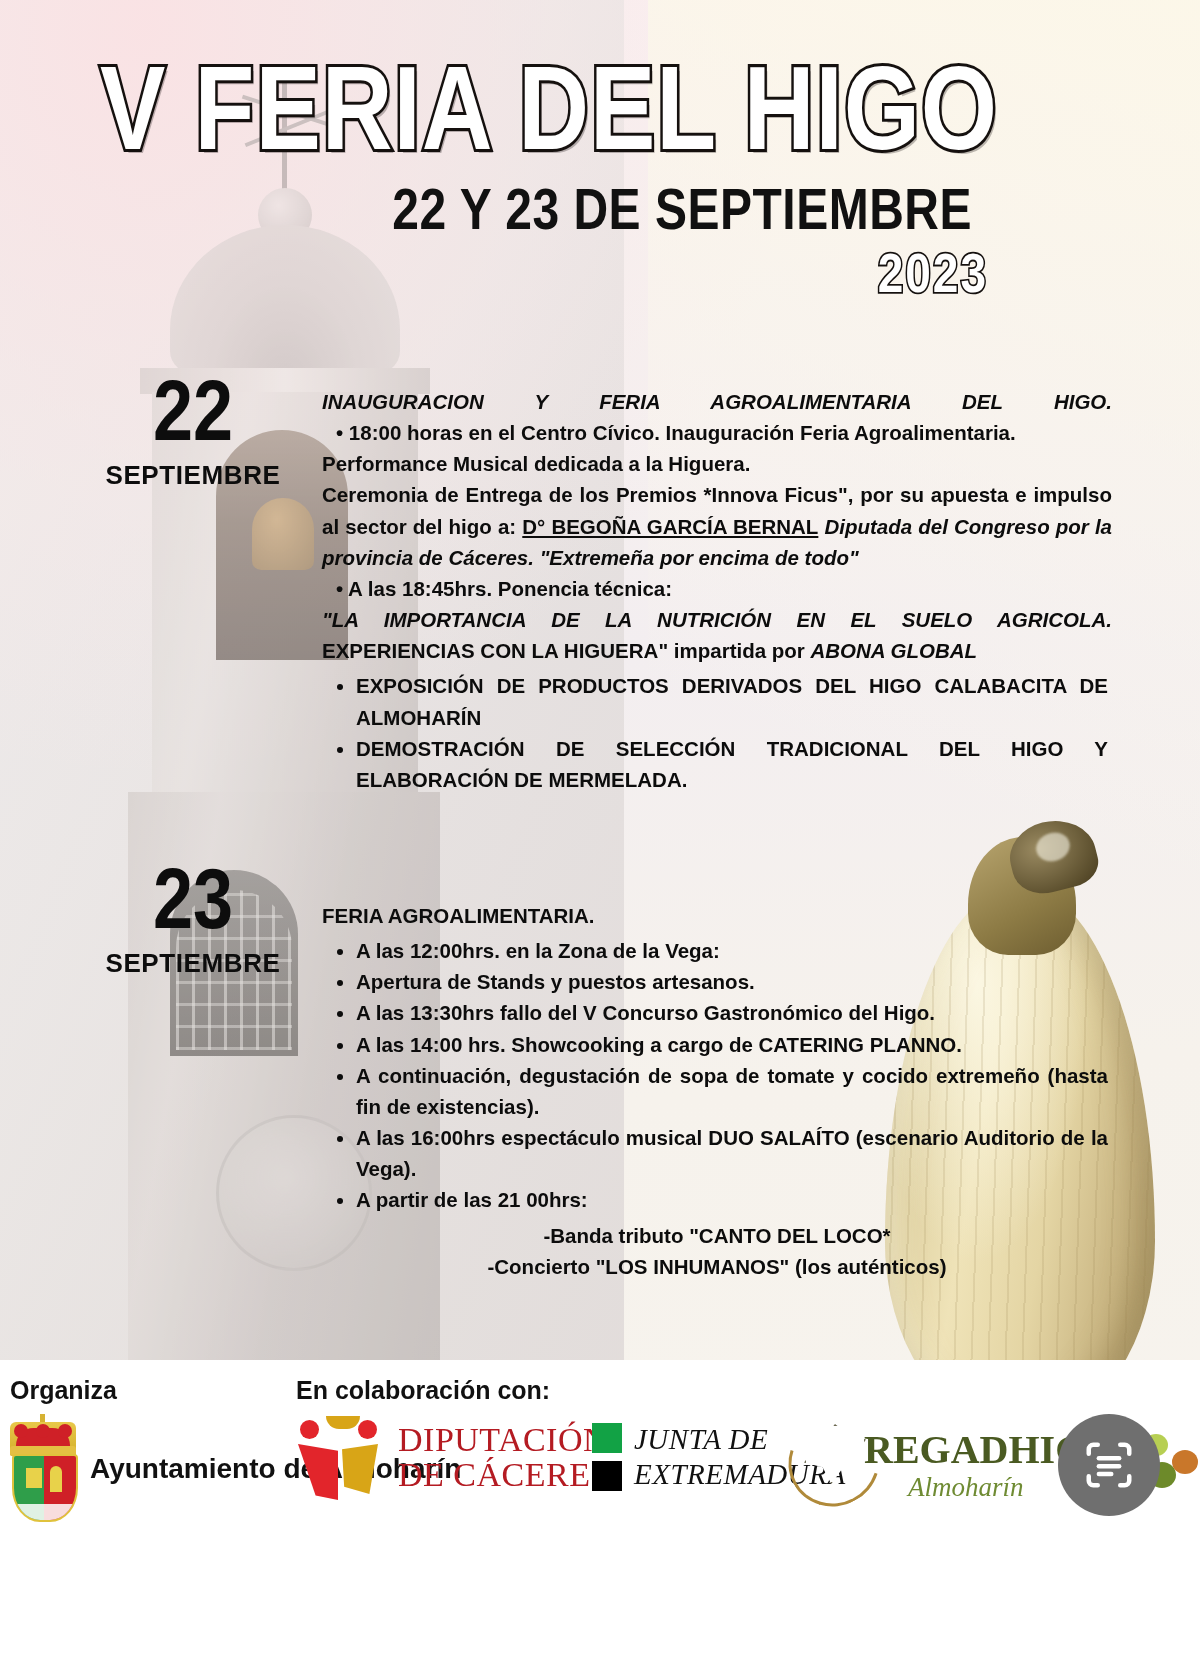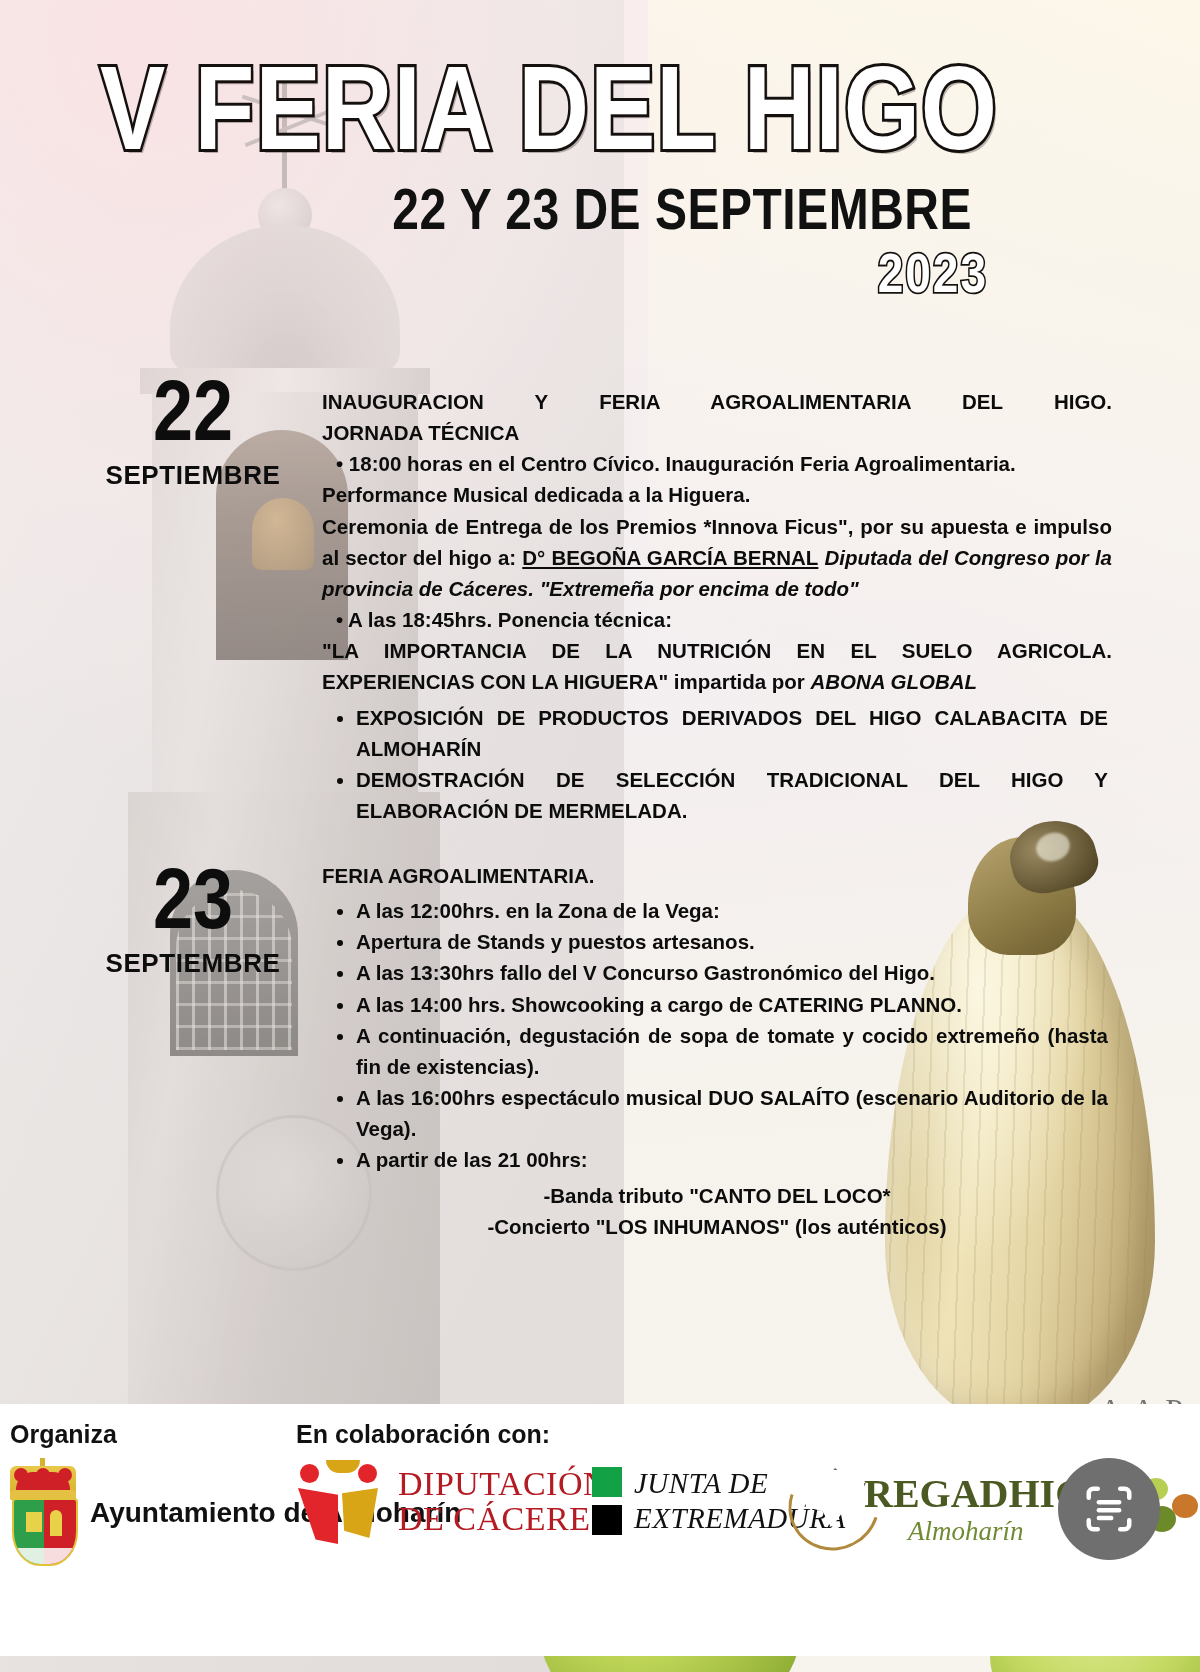--- a/index.html
+++ b/index.html
@@ -204,42 +204,42 @@
     display:block;margin-top:22px;
   }
   #day22-col{left:78px;top:372px;}
   #day23-col{left:78px;top:860px;}
 
   .prog{
     position:absolute;left:322px;width:790px;
     font-size:20.5px;line-height:1.52;color:#0c0c0c;font-weight:bold;
   }
   #prog22{top:386px;}
-  #prog23{top:860px;}
-
-  .p-head{font-weight:bold;text-align:justify;text-align-last:justify;}
+  #prog23{top:900px;}
+
+  .p-head{font-weight:bold;text-align:justify;text-align-last:justify;font-style:italic;}
   .p-head2{font-weight:bold;}
   .p-line{font-weight:bold;}
   .p-justnl{text-align:justify;font-weight:bold;}
   .p-center{text-align:center;font-weight:bold;}
   .ital{font-style:italic;}
   .under{text-decoration:underline;}
   ul.blist{margin:4px;padding:0 0 0 30px;list-style:disc;}
   ul.blist li{margin:0;padding:0;font-weight:bold;}
   ul.blist li.just{text-align:justify;}
 
   .aap{
     position:absolute;right:16px;top:1392px;
     font-size:32px;color:#737373;letter-spacing:1px;
     font-family:Liberation Serif, serif;
   }
 
   
   .footer{
-    position:absolute;left:0;bottom:16px;width:1200px;height:252px;
+    position:absolute;left:0;bottom:0;width:1200px;height:312px;
     background:#ffffff;
   }
   .f-label{
     position:absolute;font-size:25px;font-weight:bold;color:#111;
   }
   #lbl-organiza{left:10px;top:16px;}
   #lbl-colab{left:296px;top:16px;}
 
   .org-block{position:absolute;left:6px;top:56px;display:flex;align-items:center;gap:10px;}
   .org-name{font-size:28px;font-weight:bold;color:#111;line-height:1.25;}
@@ -394,21 +394,20 @@
     <div class="year">2023</div>
   </div>
 
   <div class="day-col" id="day22-col">
     <span class="day-num">22</span>
     <span class="day-month">SEPTIEMBRE</span>
   </div>
 
   <div class="prog" id="prog22">
     <div class="p-head">INAUGURACION Y FERIA AGROALIMENTARIA DEL HIGO.</div>
-    <div class="p-head2">JORNADA TÉCNICA</div>
     <div class="p-justnl" style="text-indent:14px">• 18:00 horas en el Centro Cívico. Inauguración Feria Agroalimentaria.</div>
     <div class="p-line">Performance Musical dedicada a la Higuera.</div>
     <div class="p-justnl"><span>Ceremonia de Entrega de los Premios *Innova Ficus", por su apuesta e impulso al sector del higo a: </span><span class="under">D° BEGOÑA GARCÍA BERNAL</span><span class="ital"> Diputada del Congreso por la provincia de Cáceres. "Extremeña por encima de todo"</span></div>
     <div class="p-line" style="text-indent:14px">• A las 18:45hrs. Ponencia técnica:</div>
     <div class="p-head">"LA IMPORTANCIA DE LA NUTRICIÓN EN EL SUELO AGRICOLA.</div>
     <div class="p-line"><span>EXPERIENCIAS CON LA HIGUERA" impartida por </span><span class="ital">ABONA GLOBAL</span></div>
     <ul class="blist">
       <li class="just">EXPOSICIÓN DE PRODUCTOS DERIVADOS DEL HIGO CALABACITA DE ALMOHARÍN</li>
       <li class="just">DEMOSTRACIÓN DE SELECCIÓN TRADICIONAL DEL HIGO Y ELABORACIÓN DE MERMELADA.</li>
     </ul>

